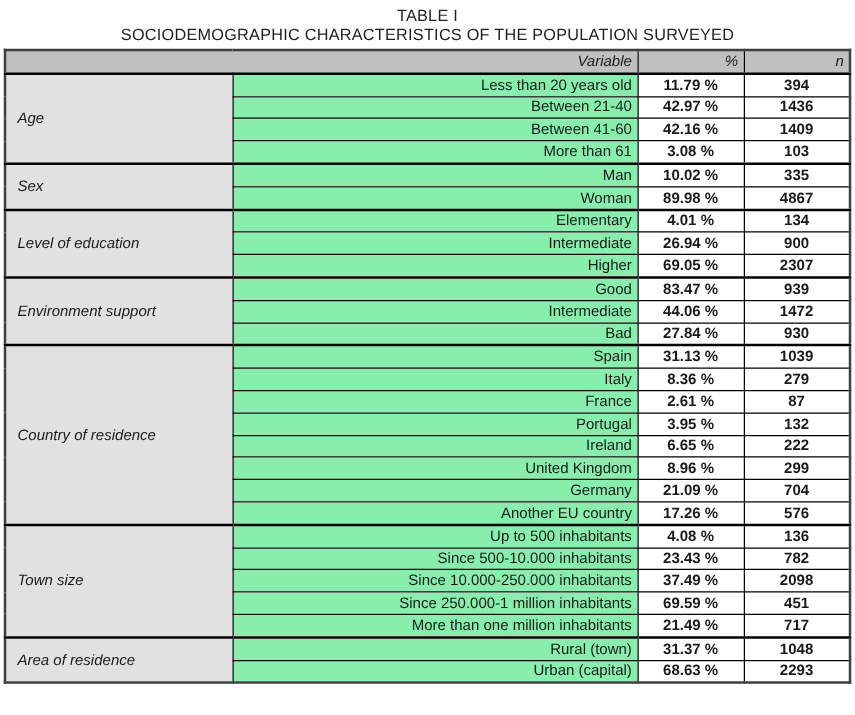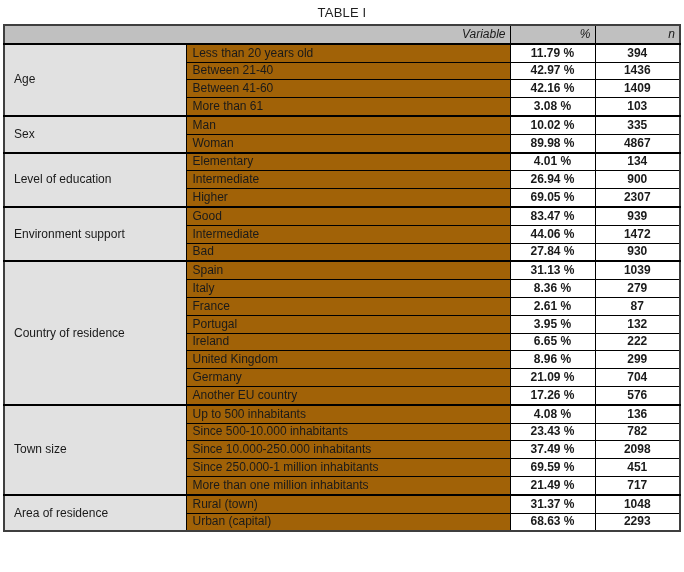--- a/index.html
+++ b/index.html
@@ -49,42 +49,44 @@
   }
   tr.header th {
     background: #c0c0c0;
     font-style: italic;
     font-weight: normal;
     text-align: right;
     border-bottom: 2px solid #000000;
   }
   td.gcell {
     background: #e1e1e1;
+    font-style: italic;
     text-align: left;
     padding-left: 9px;
     vertical-align: middle;
   }
   td.lcell {
-    background: #a16207;
-    text-align: left;
+    background: #86efac;
+    text-align: right;
     padding-left: 6px;
   }
   td.pcell, td.ncell {
     background: #ffffff;
     text-align: center;
     font-weight: bold;
   }
   tr.gs td { border-top: 2px solid #000000; }
 </style>
 </head>
 <body>
 
 <div class="page">
   <div class="caption">
     <span class="title-line">TABLE I</span>
+    <span class="title-line">SOCIODEMOGRAPHIC CHARACTERISTICS OF THE POPULATION SURVEYED</span>
   </div>
 
   <table class="soc">
     <colgroup>
       <col class="c-group">
         <col class="c-label">
         <col class="c-pct">
         <col class="c-n">
     </colgroup>
     <tbody>

